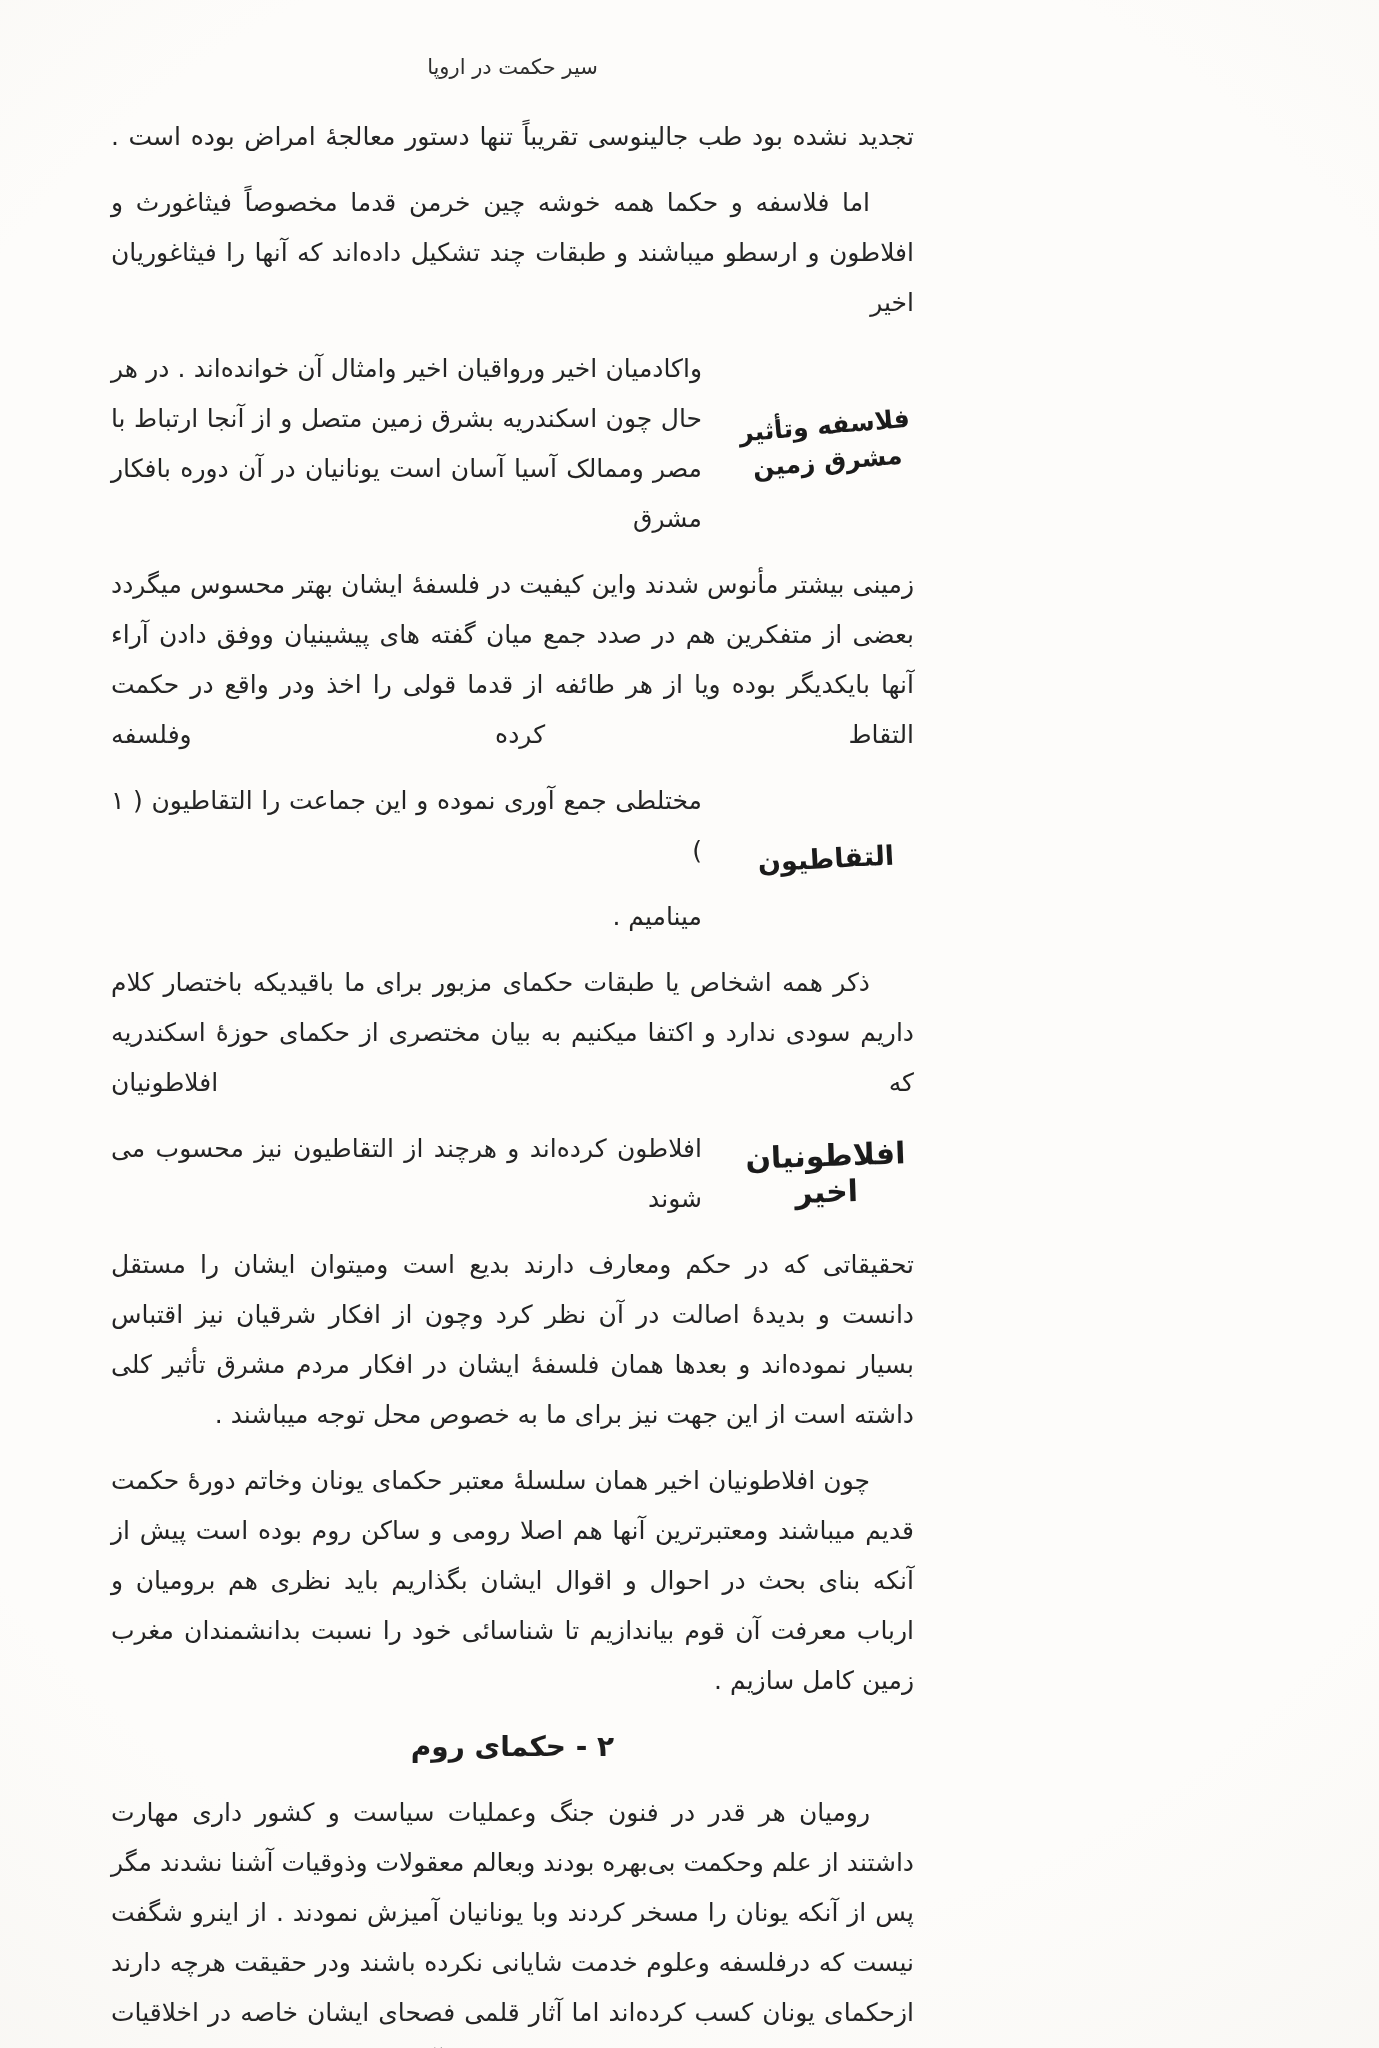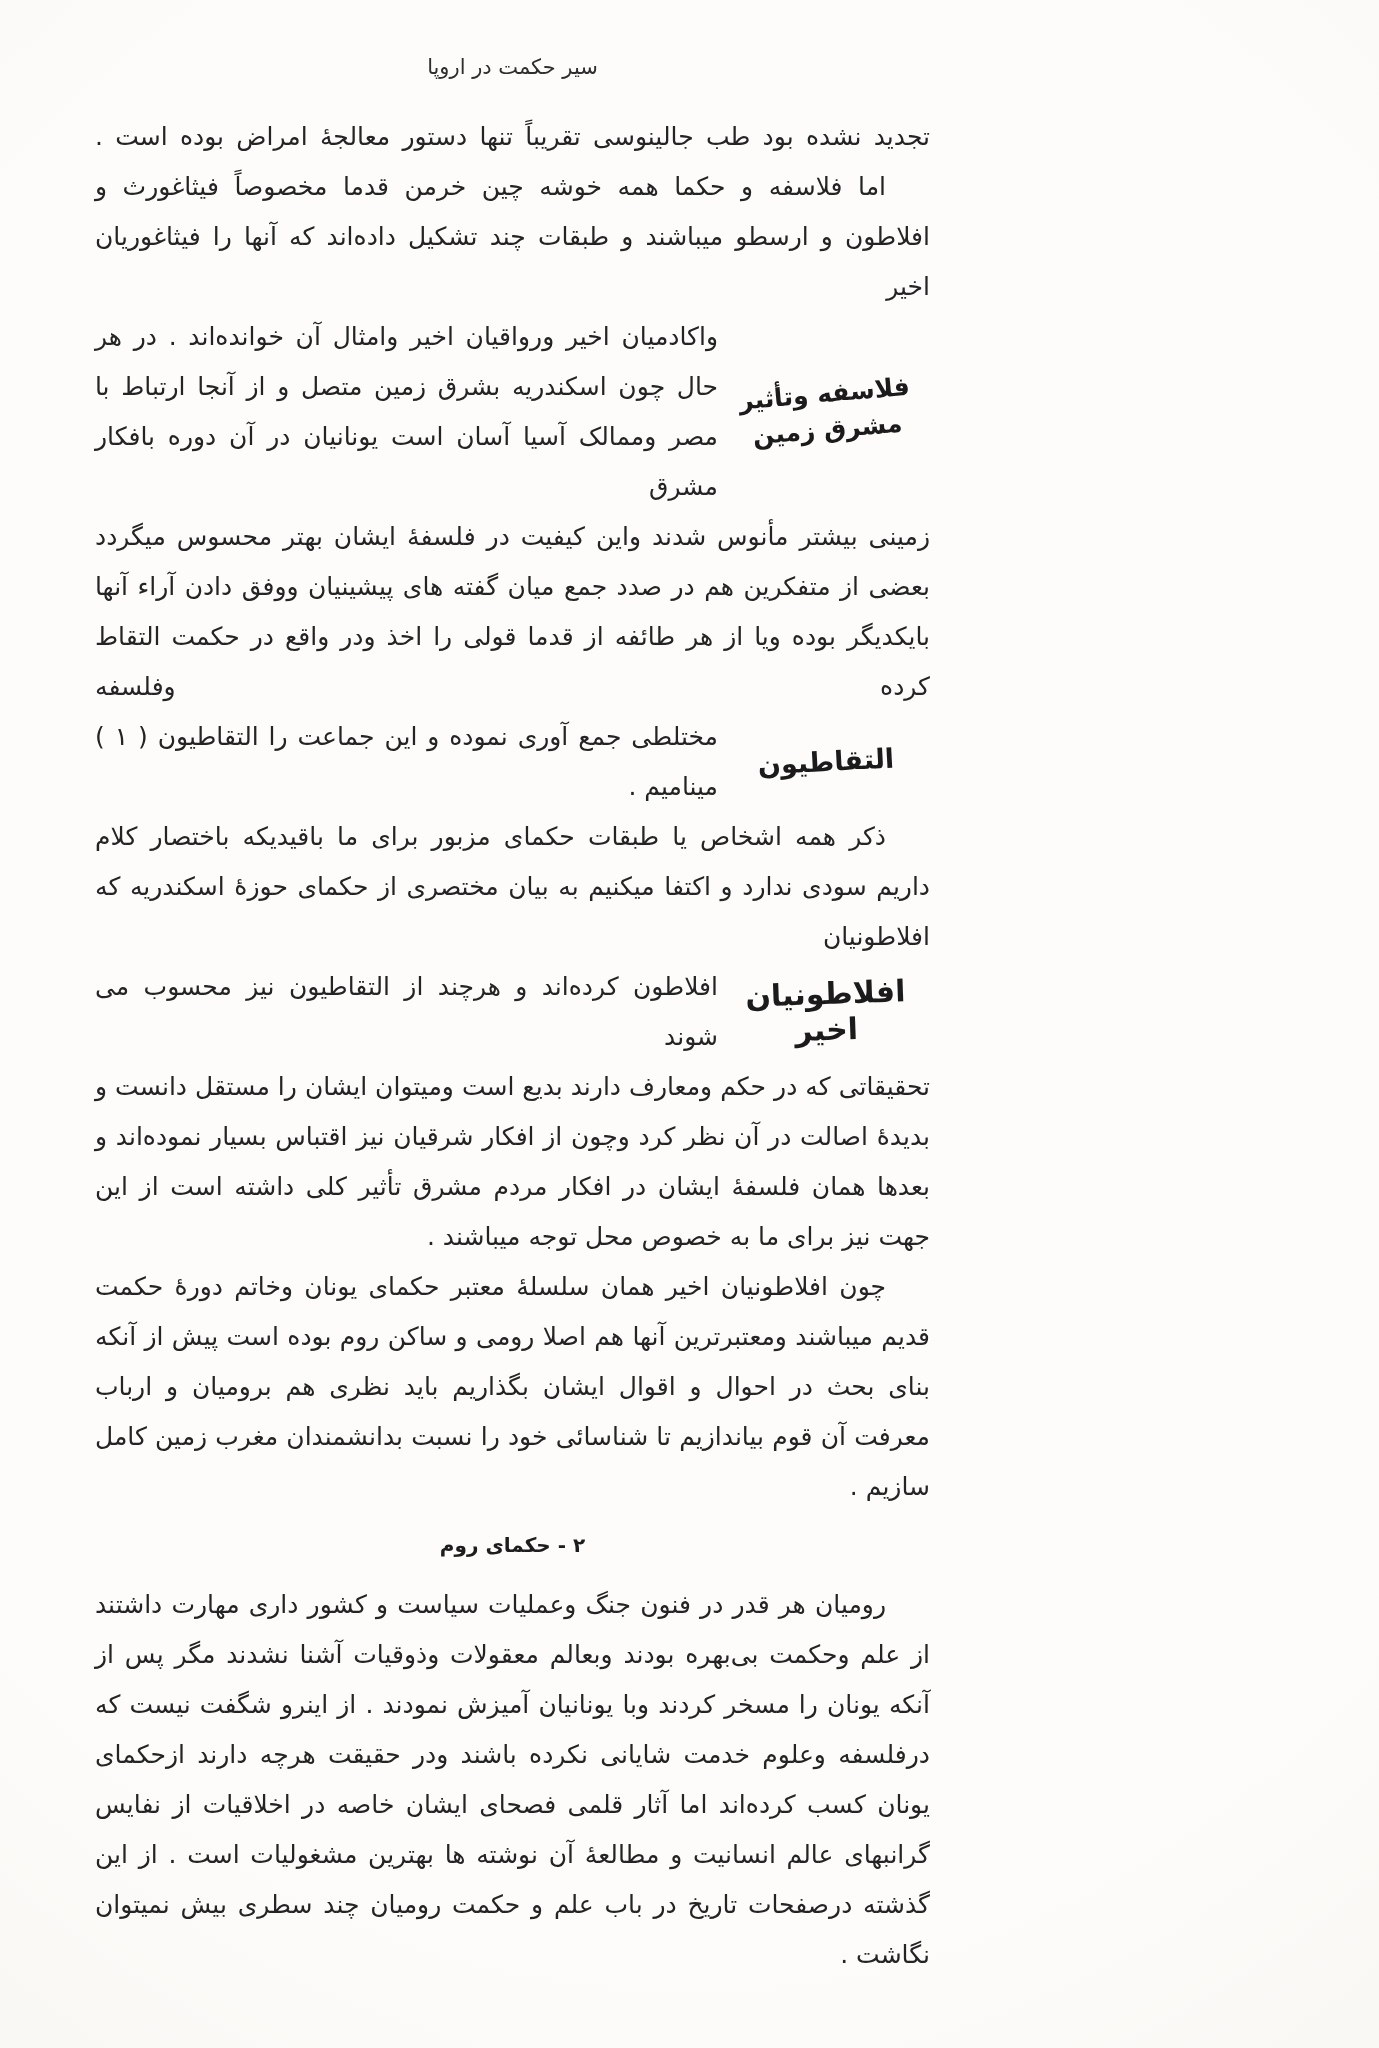--- a/index.html
+++ b/index.html
@@ -24,21 +24,21 @@
     line-height: 50px;
   }
   .running-title {
     text-align: center;
     font-size: 21px;
     line-height: 30px;
     color: #2e2e2e;
     margin-bottom: 30px;
   }
   .para {
-    margin: 0;
+    margin: 16px;
     text-align: justify;
   }
   .flow { text-align-last: justify; }
   .line-just { text-align-last: justify; }
   .indent-first { text-indent: 44px; }
   .noted { position: relative; }
   .body-ind { margin-left: 0; margin-right: 212px; }
   .margin-note {
     position: absolute;
     right: 4px;
@@ -48,21 +48,21 @@
     font-weight: bold;
     color: #1b1b1b;
     line-height: 36px;
   }
   .note-1 { font-size: 25px; transform: translateY(-50%) rotate(-5deg); }
   .note-2 { font-size: 27px; transform: translateY(-50%) rotate(-3deg); }
   .note-3 { font-size: 30px; transform: translateY(-50%) rotate(-2deg); }
   .section-heading {
     margin: 8px 0 10px 0;
     text-align: center;
-    font-size: 20px;
+    font-size: 28px;
     font-weight: bold;
     color: #1d1d1d;
   }
 </style>
 </head>
 <body>
 
 <div class="page">
   <div class="content">
 

